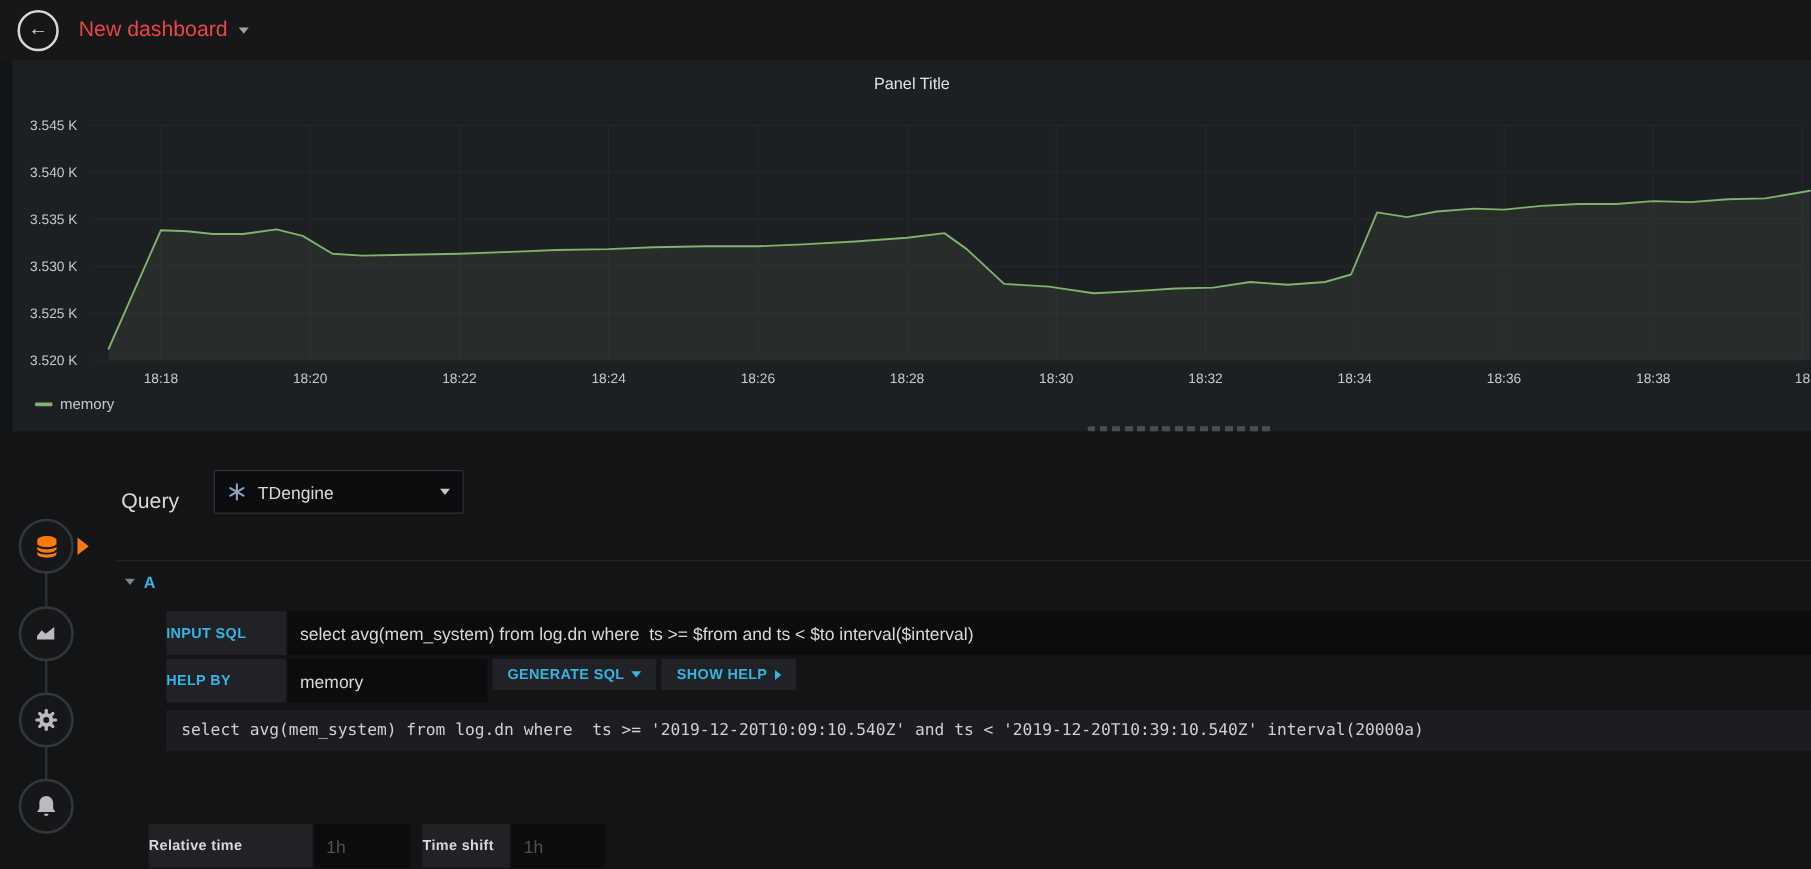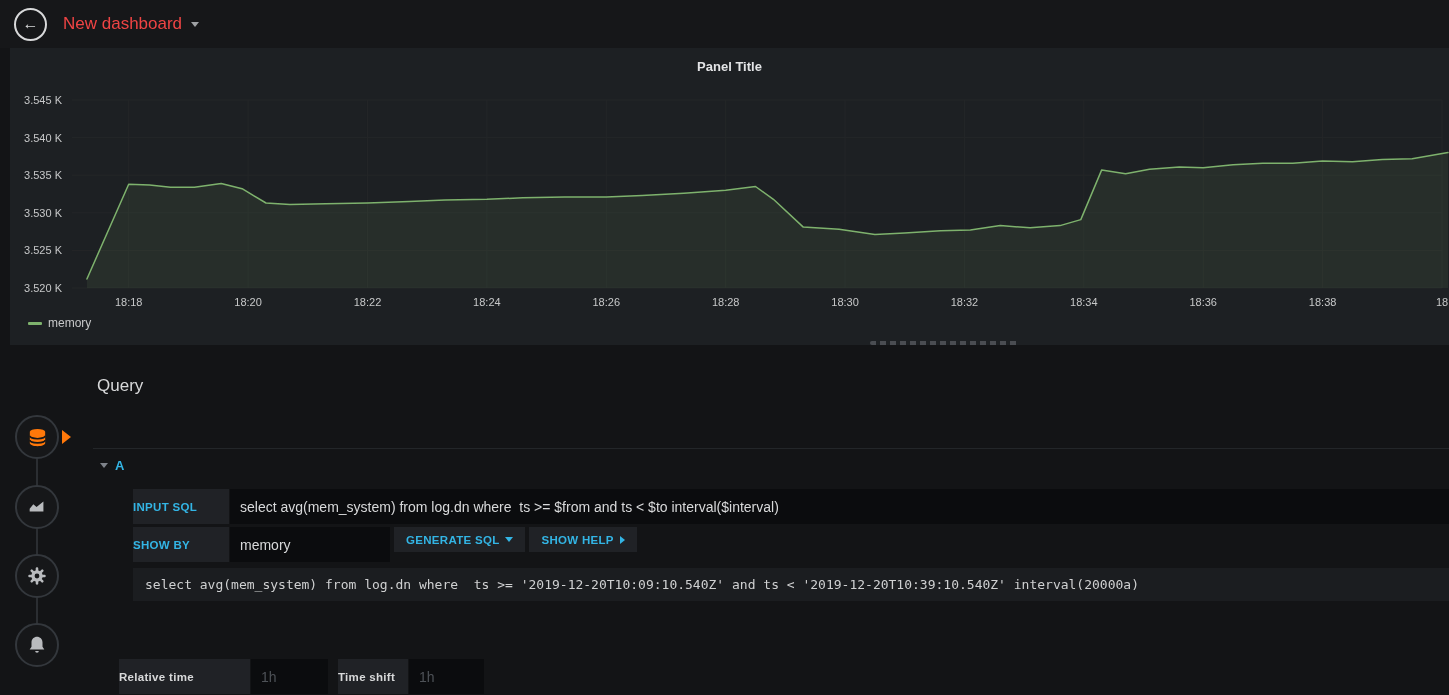--- a/index.html
+++ b/index.html
@@ -26,21 +26,21 @@
   .caret-down.tiny { border-top-color:#9fa1a4; }
   .caret-down.dim  { border-top-color:#7e838a; }
   .caret-down.blue-caret { border-top-color:var(--accent-blue, #33b5e5); }
   .caret-right { width:0; height:0; border-top:4px solid transparent; border-bottom:4px solid transparent;
     border-left:5px solid var(--accent-blue, #33b5e5); display:inline-block; }
 
   
   .panel { position:absolute; left:10px; top:48px; width:1439px; height:297px;
     background:var(--panel-bg, #1d2023); }
   .panel-title { position:absolute; top:11px; left:0; right:0; text-align:center;
-    color:#e3e4e6; font-size:13px; font-weight:700; cursor:pointer; }
+    color:#e3e4e6; font-size:13px; font-weight:400; cursor:pointer; }
   #chart-svg { position:absolute; left:0; top:40px; display:block; }
   .legend { position:absolute; left:18px; top:268px; display:flex; align-items:center; gap:6px; }
   .legend-dash { width:14px; height:3px; background:var(--series-green, #7eb26d); border-radius:1px; cursor:pointer; }
   .legend-label { font-size:12px; color:#c7c8c9; cursor:pointer; }
   .hscroll { position:absolute; left:860px; top:293px; width:150px; height:4px; border-radius:2px;
     background:repeating-linear-gradient(90deg,#4a4d52 0 6px,transparent 6px 10px); cursor:grab; }
 
   
   .edit-area { position:absolute; top:345px; left:0; width:1449px; height:350px; }
 
@@ -187,36 +187,47 @@
 
   <div class="tab-circle" style="top:278px">
     <svg width="22" height="22" viewBox="0 0 24 24">
       <path fill="#b9bbbe" d="M12 3c-3.3 0-6 2.7-6 6v5l-2 3h16l-2-3V9c0-3.3-2.7-6-6-6z"></path>
       <path fill="#b9bbbe" d="M10 18.5a2 2 0 0 0 4 0z"></path>
     </svg>
   </div>
 
   <div class="query-header">
     <span class="query-label">Query</span>
+    <div class="ds-select">
+      <svg width="15" height="15" viewBox="0 0 20 20">
+        <g stroke="#8fa3c0" stroke-width="2.2" stroke-linecap="round">
+          <line x1="10" y1="2" x2="10" y2="18"></line>
+          <line x1="3" y1="6" x2="17" y2="14"></line>
+          <line x1="17" y1="6" x2="3" y2="14"></line>
+        </g>
+      </svg>
+      <span class="ds-name">TDengine</span>
+      <span class="caret-down"></span>
+    </div>
   </div>
 
   <div class="query-block">
     <div class="a-header">
       <span class="caret-down dim"></span>
       <span class="ref-id">A</span>
     </div>
 
     <div class="rows">
       <div class="form-row">
         <div class="form-label blue">INPUT SQL</div>
         <input class="form-input sql-input" spellcheck="false" value="select avg(mem_system) from log.dn where  ts &gt;= $from and ts &lt; $to interval($interval)" style="">
       </div>
 
       <div class="form-row">
-        <div class="form-label blue">SHOW BY</div>
+        <div class="form-label blue">HELP BY</div>
         <input class="form-input alias-input" spellcheck="false" value="memory" style="">
         <button class="form-btn">
           <span>GENERATE SQL</span>
           <span class="caret-down blue-caret"></span>
         </button>
         <button class="form-btn">
           <span>SHOW HELP</span>
           <span class="caret-right"></span>
         </button>
       </div>

